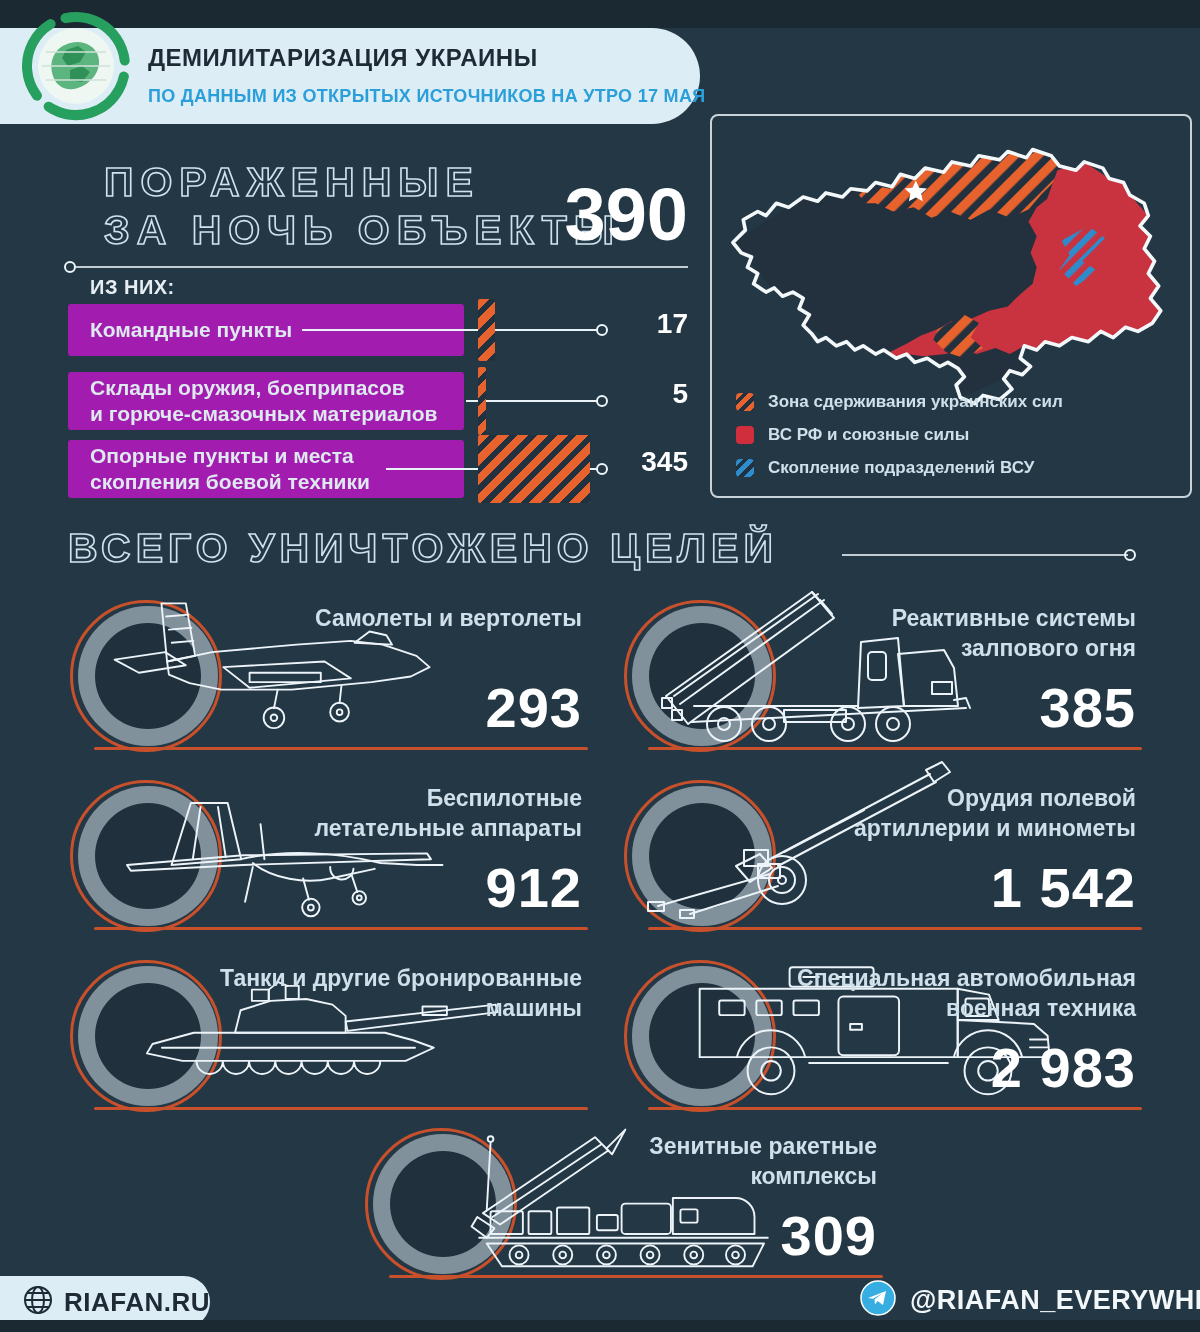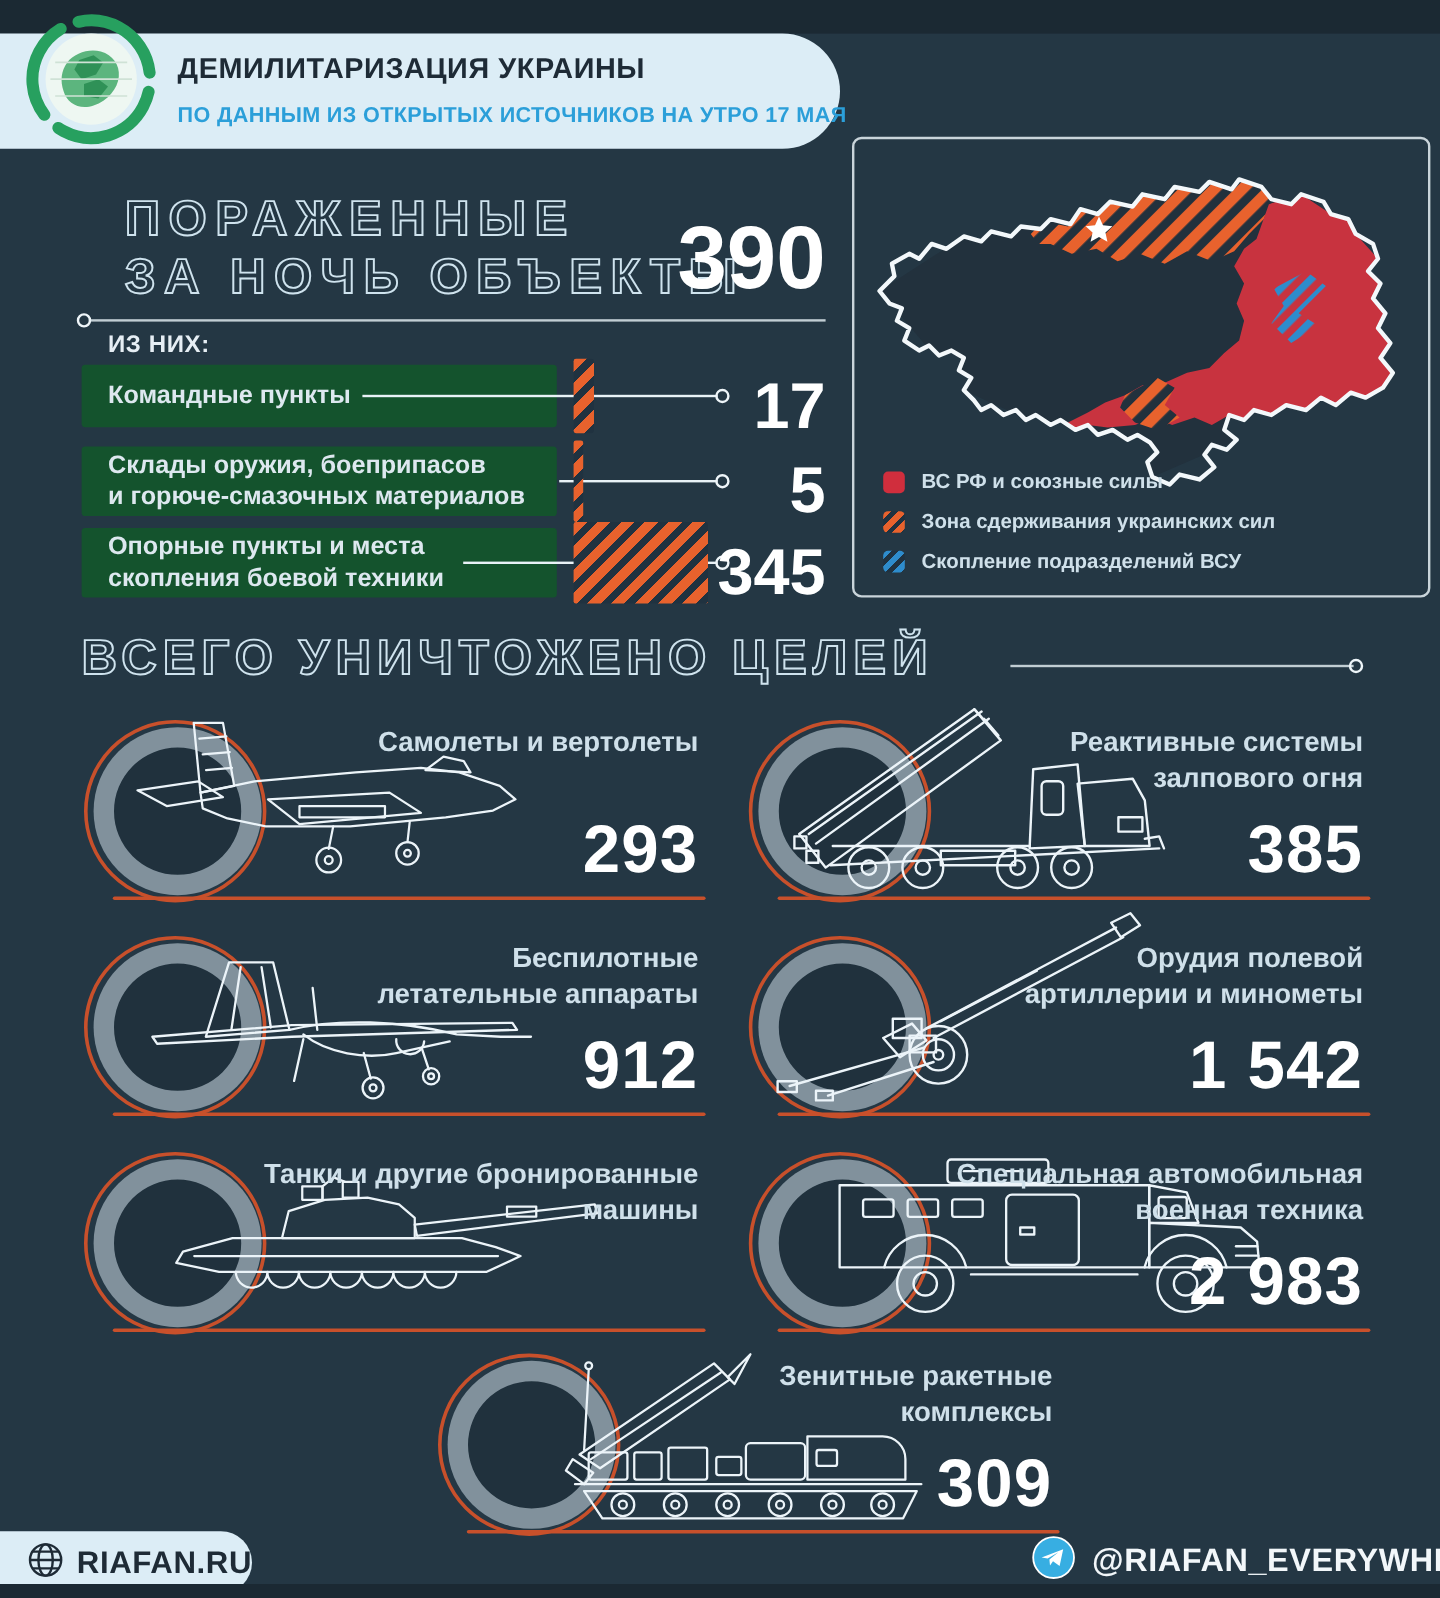--- a/index.html
+++ b/index.html
@@ -26,38 +26,38 @@
 
   .rule1{left:74px;top:266px;width:614px;height:2px;background:rgba(233,242,247,.8);}
   .rule1-dot{left:64px;top:261px;}
   .rule2{left:842px;top:554px;width:286px;height:2px;background:rgba(233,242,247,.8);}
   .rule2-dot{left:1124px;top:549px;}
   .ring-dot{width:8px;height:8px;border:2px solid #eef5f9;border-radius:50%;background:transparent;}
 
   .of-which{left:90px;top:276px;font-size:20px;font-weight:bold;color:#e6eef4;letter-spacing:.5px;}
 
   
-  .plate{left:68px;width:396px;background:#14532d;border-radius:3px;color:#dde8ef;
+  .plate{left:68px;width:396px;background:#a21caf;border-radius:3px;color:#dde8ef;
          font-size:21px;font-weight:bold;line-height:1.25;white-space:pre-line;display:flex;align-items:center;padding-left:22px;box-sizing:border-box;}
   .plate.r1{top:304px;height:52px;}
   .plate.r2{top:372px;height:58px;}
   .plate.r3{top:440px;height:58px;}
   .hatch{background:repeating-linear-gradient(135deg,#e8622d 0 8px,#203240 8px 14px);border-radius:2px;}
   .bar{left:478px;}
   .bar.b1{top:299px;width:17px;height:62px;}
   .bar.b2{top:367px;width:8px;height:68px;}
   .bar.b3{top:435px;width:112px;height:68px;}
   .lead{height:2px;background:#e9f2f7;}
   .lead.l1{left:302px;top:329px;width:296px;}
   .lead.l2{left:466px;top:400px;width:132px;}
   .lead.l3{left:386px;top:468px;width:212px;}
   .lead-dot1{left:596px;top:324px;}
   .lead-dot2{left:596px;top:395px;}
   .lead-dot3{left:596px;top:463px;}
-  .row-val{width:120px;text-align:right;font-size:54px;font-weight:bold;color:#ffffff;}
+  .row-val{width:120px;text-align:right;font-size:28px;font-weight:bold;color:#ffffff;}
   .rv1{left:568px;top:308px;}
   .rv2{left:568px;top:378px;}
   .rv3{left:568px;top:446px;}
 
   
   .map-panel{left:710px;top:114px;width:482px;height:384px;border:2px solid rgba(230,240,245,.85);border-radius:8px;box-sizing:border-box;}
   .map-svg{left:704px;top:108px;width:496px;height:300px;}
   .legend{left:736px;top:392px;width:440px;}
   .legend-row{display:flex;align-items:center;margin-bottom:13px;}
   .sw{width:18px;height:18px;border-radius:4px;margin-right:14px;flex:0 0 18px;}
@@ -155,26 +155,26 @@
         <path d="M332,88 L342,60 L368,52 L392,68 L406,72 L412,84 L430,104 L422,114 L432,124 L426,136 L436,148 L430,160 L440,172 L432,184 L442,196 L434,208 L420,216 L396,222 L372,226 L344,230 L322,234 L310,230 L296,238 L282,232 L264,238 L250,232 L234,238 L212,240 L196,238 L186,242 L180,236 L196,228 L210,220 L226,214 L240,206 L258,204 L276,196 L294,192 L306,180 L318,170 L322,154 L316,140 L322,124 L314,110 L322,96 Z" fill="#c8333f"></path>
         <path d="M226,214 L252,200 L266,208 L258,222 L270,232 L252,242 L234,236 L222,224 Z" fill="url(#hOr)"></path>
         <path d="M346,128 L372,114 L388,126 L366,148 L382,158 L360,172 L344,156 L354,142 Z" fill="url(#hBl)"></path>
       </g>
       <path d="M28,130 L40,118 L38,108 L52,100 L60,104 L70,92 L82,96 L96,86 L110,90 L118,82 L134,86 L142,78 L158,80 L166,72 L182,76 L190,64 L204,68 L214,58 L232,62 L240,52 L258,56 L266,46 L286,50 L294,42 L312,48 L318,40 L336,46 L344,56 L360,60 L368,52 L386,58 L392,68 L406,72 L412,84 L426,92 L430,104 L422,114 L432,124 L426,136 L436,148 L430,160 L440,172 L432,184 L442,196 L434,208 L420,216 L408,212 L396,222 L384,216 L372,226 L356,222 L344,230 L330,226 L322,234 L310,230 L306,242 L316,250 L308,258 L296,254 L290,262 L298,272 L286,282 L270,278 L262,286 L248,280 L244,268 L252,260 L246,252 L236,246 L228,250 L216,242 L204,246 L196,238 L186,242 L174,234 L166,238 L154,230 L146,234 L138,226 L128,230 L118,222 L110,226 L104,218 L96,210 L102,200 L92,194 L96,184 L86,178 L76,182 L68,174 L60,178 L48,170 L52,160 L42,154 L46,144 L36,140 Z" fill="none" stroke="#f3f8fb" stroke-width="3.5" stroke-linejoin="round"></path>
       <path d="M205,70 l3.2,7 7.6,.8 -5.6,5 1.6,7.4 -6.8,-3.8 -6.8,3.8 1.6,-7.4 -5.6,-5 7.6,-.8 Z" fill="#ffffff"></path>
     </svg>
   </div>
   <div class="abs legend">
     <div class="legend-row">
+      <span class="sw hor"></span>
+      <span class="legend-label">Зона сдерживания украинских сил</span>
+    </div>
+    <div class="legend-row">
       <span class="sw red"></span>
       <span class="legend-label">ВС РФ и союзные силы</span>
-    </div>
-    <div class="legend-row">
-      <span class="sw hor"></span>
-      <span class="legend-label">Зона сдерживания украинских сил</span>
     </div>
     <div class="legend-row">
       <span class="sw hbl"></span>
       <span class="legend-label">Скопление подразделений ВСУ</span>
     </div>
   </div>
 
   <div class="abs outline-h h2">ВСЕГО УНИЧТОЖЕНО ЦЕЛЕЙ</div>
   <div class="abs rule2"></div>
   <div class="abs ring-dot rule2-dot"></div>

